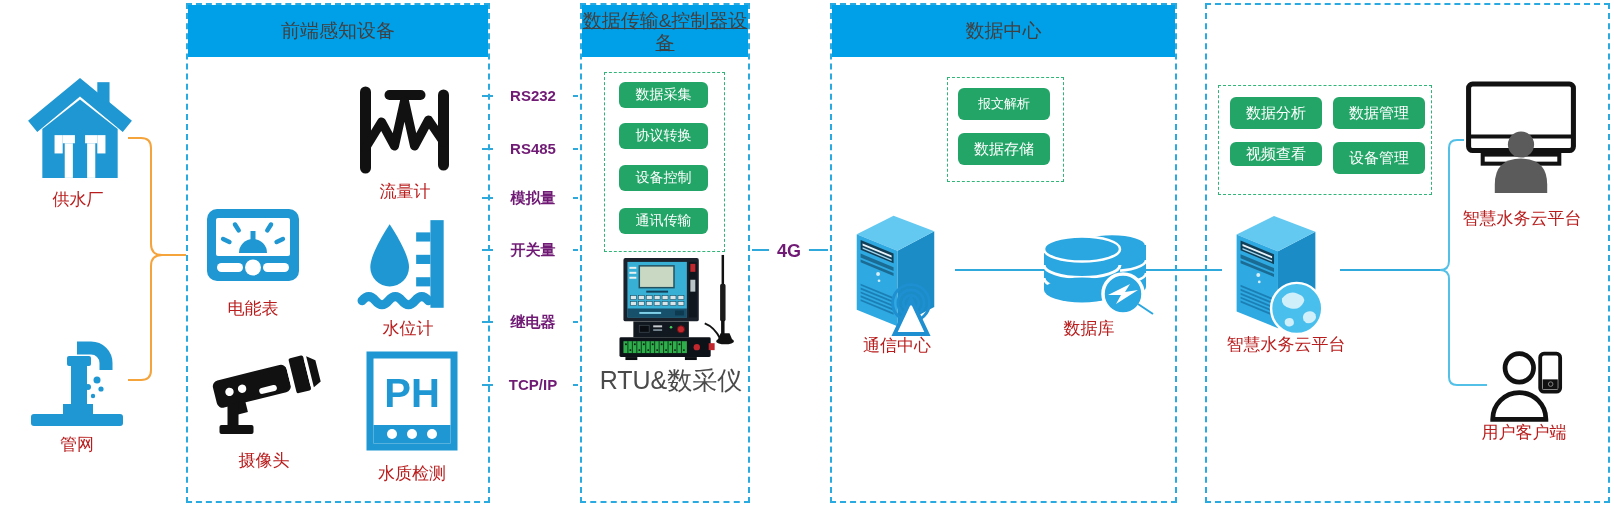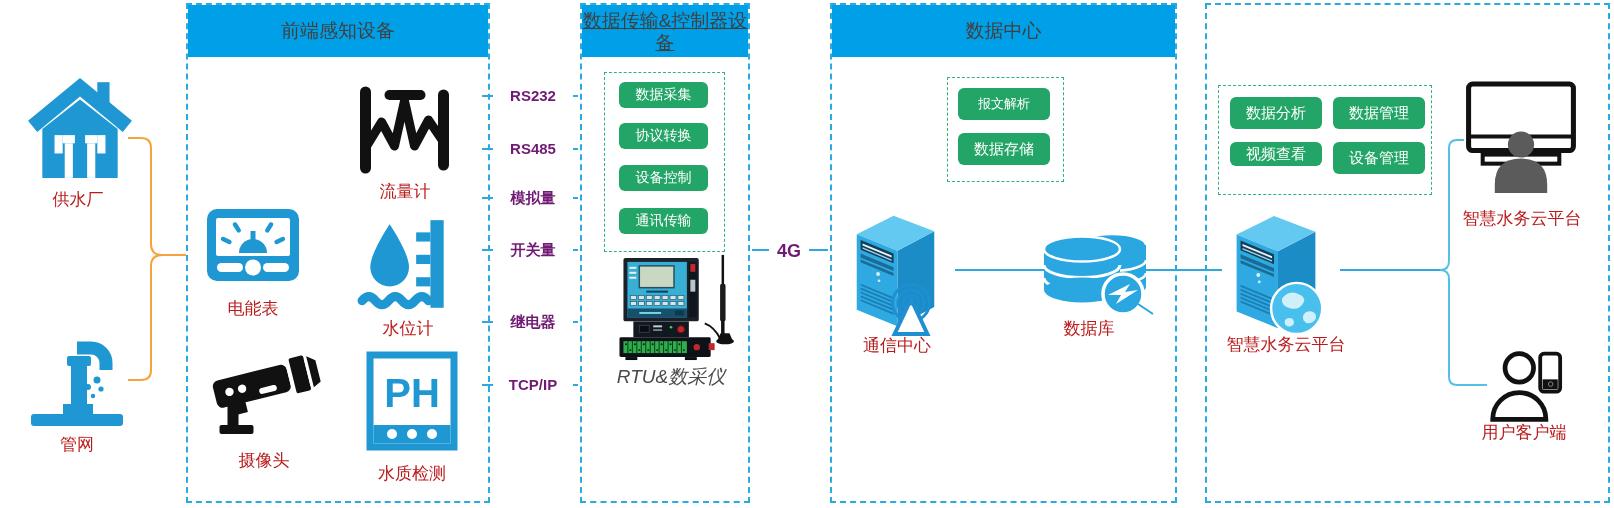--- a/index.html
+++ b/index.html
@@ -13,21 +13,21 @@
           color:#404040;font-size:19px;font-weight:500;text-align:center;line-height:52px;z-index:1;}
   .sec-hd.two-line{line-height:22px;padding-top:5px;height:47px;box-sizing:content-box;text-decoration:underline;}
   
   .gbox{position:absolute;border:1.5px dashed #2FB577;z-index:2;}
   .gbtn{position:absolute;background:#22A566;color:#ffffff;border-radius:6px;text-align:center;
         font-size:14px;z-index:3;display:flex;align-items:center;justify-content:center;}
   
   .lbl{position:absolute;text-align:center;font-size:17px;color:#b91c1c;z-index:3;}
   .plbl{position:absolute;text-align:center;font-size:15px;font-weight:bold;color:#701a75;
         background:#ffffff;z-index:3;padding:1px 0;}
-  .big{font-size:19px;color:#4a4a4a;font-style:italic;}
+  .big{font-size:25px;color:#4a4a4a;}
   .icon{position:absolute;z-index:2;}
   #lines{position:absolute;left:0;top:0;z-index:1;}
 </style>
 </head>
 <body>
 
 <div id="canvas">
 
   <svg id="lines" width="1614" height="508" viewBox="0 0 1614 508">
     <g stroke="#F5A33B" stroke-width="2" fill="none">

